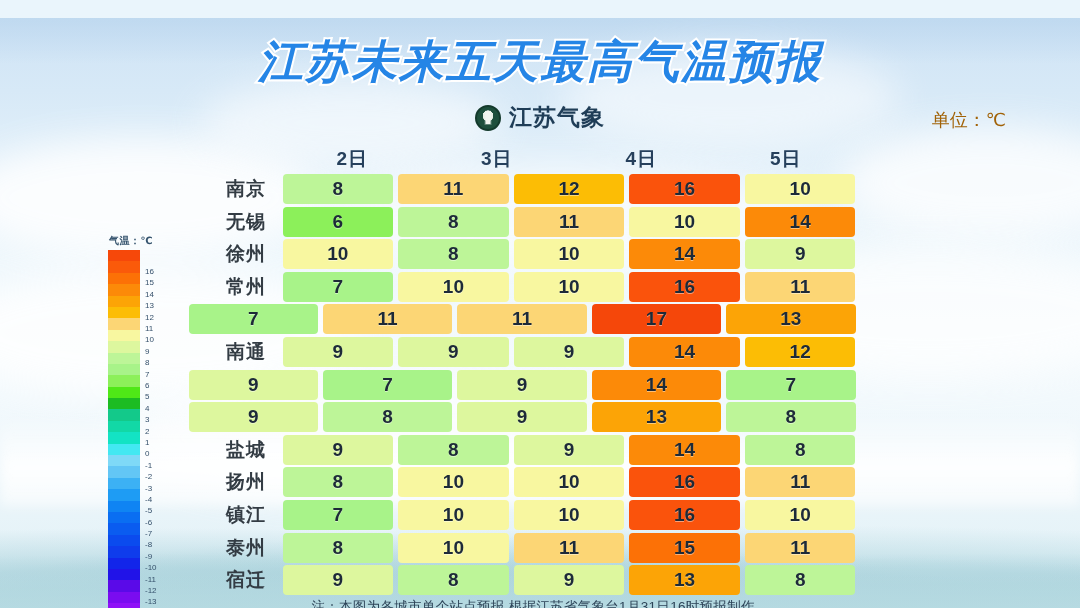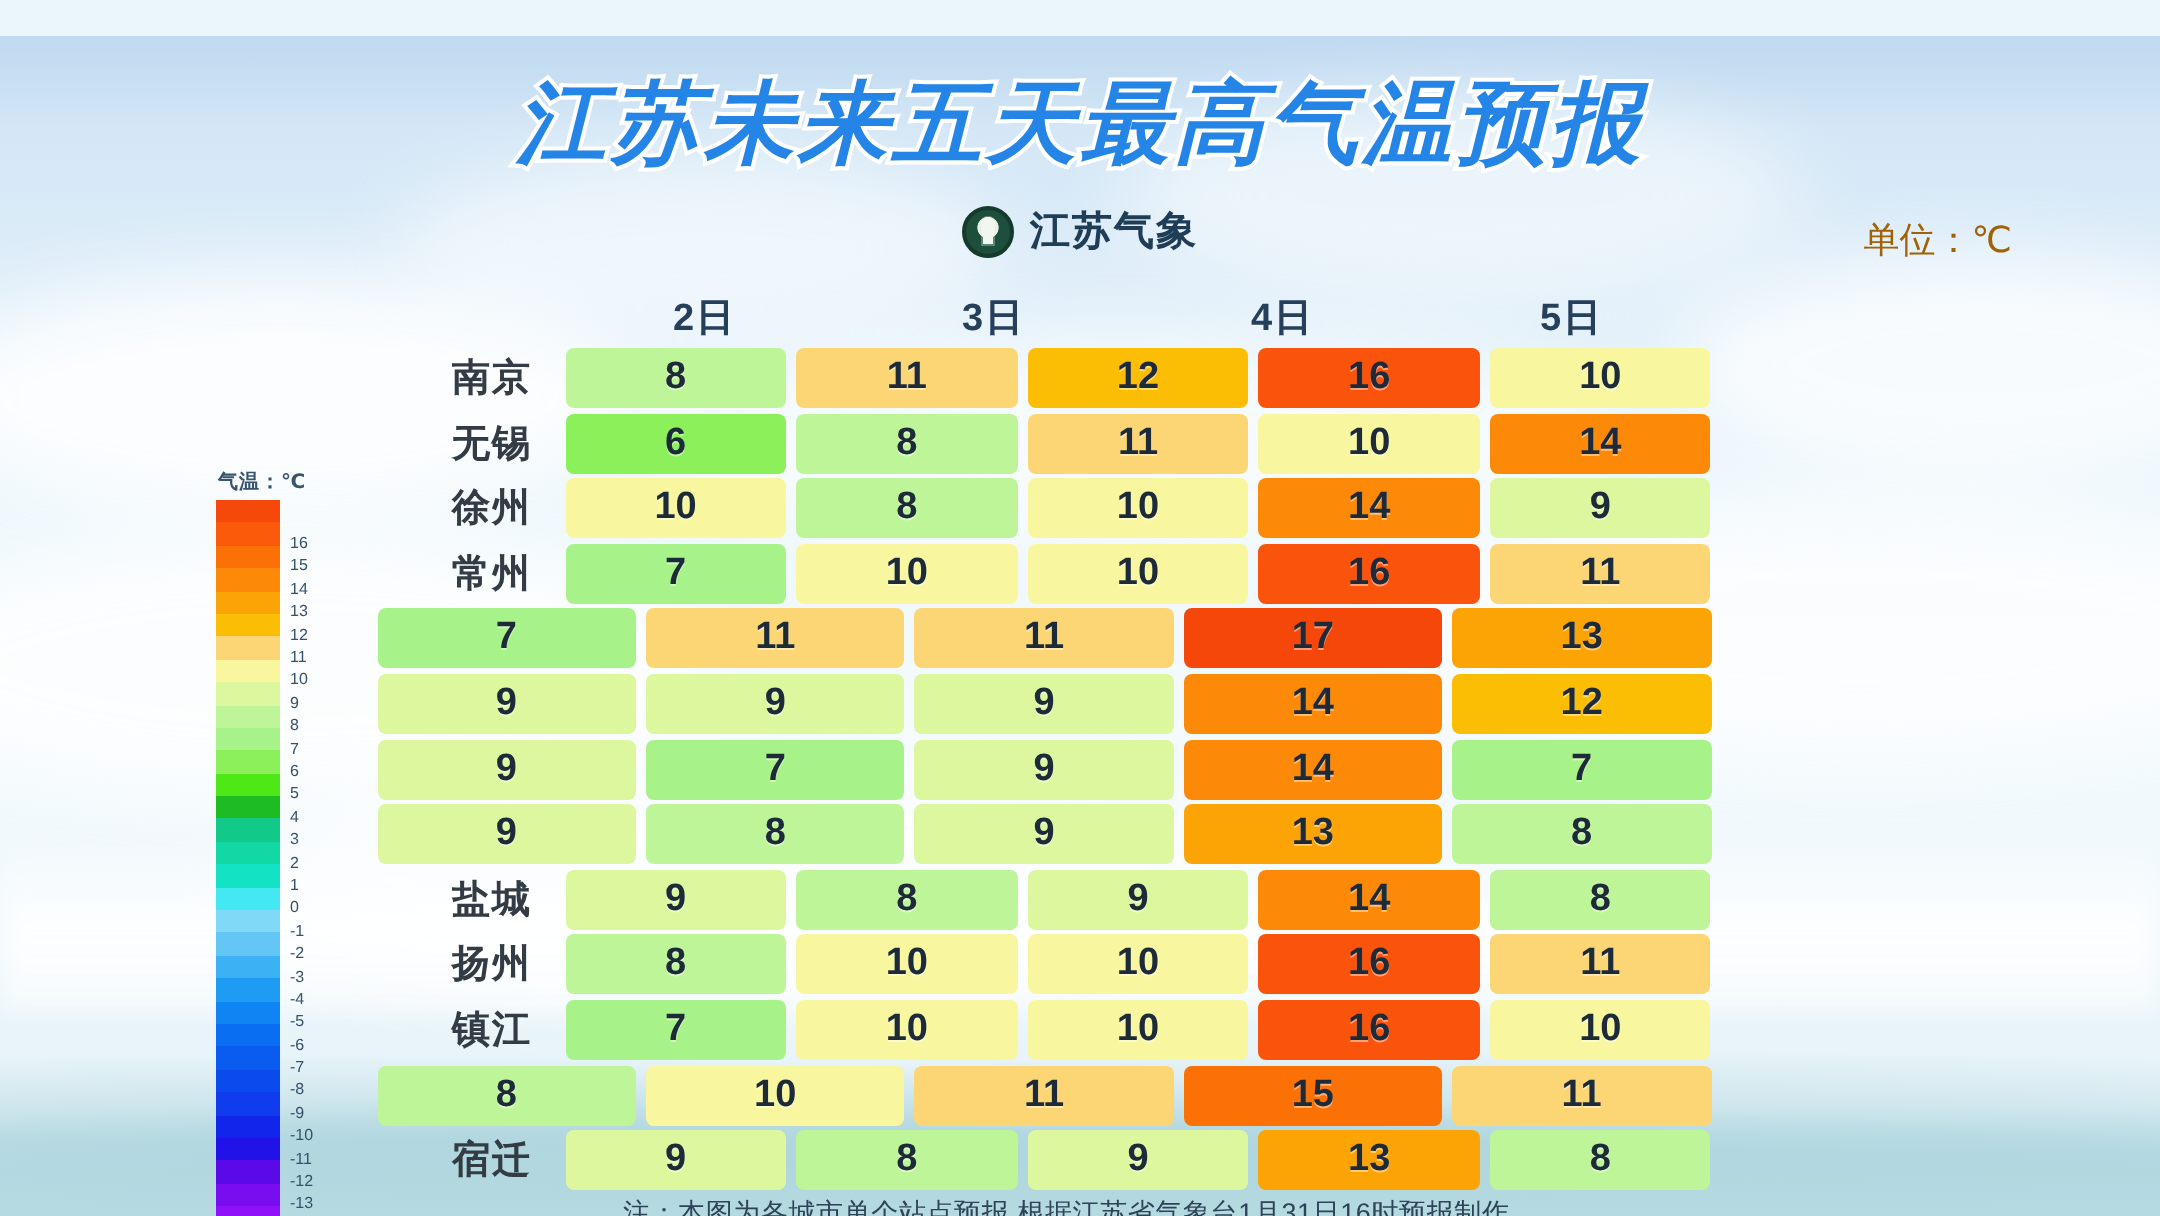--- a/index.html
+++ b/index.html
@@ -59,21 +59,21 @@
     text-shadow:0 2px 0 rgba(255,255,255,.9);
   }
   .logo-row{position:absolute;left:0;top:84px;width:100%;
     display:flex;align-items:center;justify-content:center;gap:8px;}
   .logo-badge{width:26px;height:26px;border-radius:50%;
     background:radial-gradient(circle at 50% 40%,#e9efe6 0 30%,#1e4f3c 32% 78%,#0d2e22 80% 100%);
     border:2px solid #143a2c;box-sizing:border-box;position:relative;flex:0 0 auto;}
   .logo-badge::after{content:"";position:absolute;left:50%;top:22%;
     transform:translateX(-50%);width:5px;height:13px;border-radius:2px 2px 0 0;
     background:#f2f6f0;box-shadow:0 0 0 1px rgba(255,255,255,.3);}
-  .logo-text{font-size:20px;font-weight:bold;color:#1f3d57;letter-spacing:1px;}
+  .logo-text{font-size:23px;font-weight:bold;color:#1f3d57;letter-spacing:1px;}
   .unit{position:absolute;right:74px;top:90px;font-size:18px;color:#a16207;}
 
   
   .legend{position:absolute;left:108px;top:216px;width:62px;}
   .legend-title{font-size:10px;font-weight:bold;color:#36546e;margin:0 0 2px 1px;
     letter-spacing:.5px;white-space:nowrap;}
   .legend-scale{position:relative;}
   .legend-row{display:flex;align-items:center;height:11.4px;}
   .legend-swatch{width:32px;height:11.4px;display:block;}
   .legend-label{font-size:8px;color:#35506b;margin-left:5px;line-height:1;
@@ -355,20 +355,21 @@
             <div class="cell" style="background: rgb(252, 214, 117);">11</div>
           </div>
           <div class="cellwrap">
             <div class="cell" style="background: rgb(245, 71, 10);">17</div>
           </div>
           <div class="cellwrap">
             <div class="cell" style="background: rgb(252, 164, 6);">13</div>
           </div>
         </div>
         <div class="row">
+          <div class="city">南通</div>
           <div class="cellwrap">
             <div class="cell" style="background: rgb(221, 247, 158);">9</div>
           </div>
           <div class="cellwrap">
             <div class="cell" style="background: rgb(221, 247, 158);">9</div>
           </div>
           <div class="cellwrap">
             <div class="cell" style="background: rgb(221, 247, 158);">9</div>
           </div>
           <div class="cellwrap">
@@ -460,20 +461,21 @@
             <div class="cell" style="background: rgb(248, 247, 160);">10</div>
           </div>
           <div class="cellwrap">
             <div class="cell" style="background: rgb(250, 83, 12);">16</div>
           </div>
           <div class="cellwrap">
             <div class="cell" style="background: rgb(248, 247, 160);">10</div>
           </div>
         </div>
         <div class="row">
+          <div class="city">泰州</div>
           <div class="cellwrap">
             <div class="cell" style="background: rgb(189, 245, 152);">8</div>
           </div>
           <div class="cellwrap">
             <div class="cell" style="background: rgb(248, 247, 160);">10</div>
           </div>
           <div class="cellwrap">
             <div class="cell" style="background: rgb(252, 214, 117);">11</div>
           </div>
           <div class="cellwrap">

